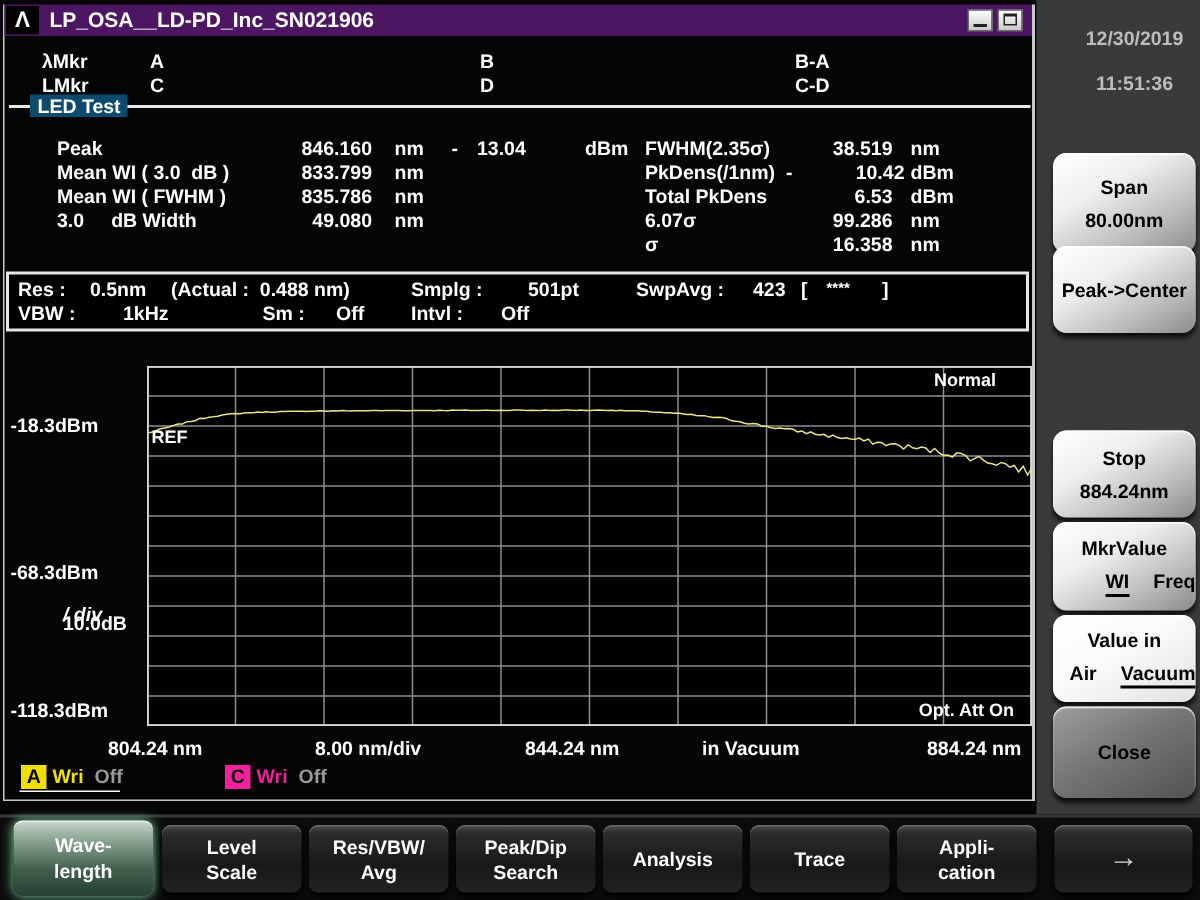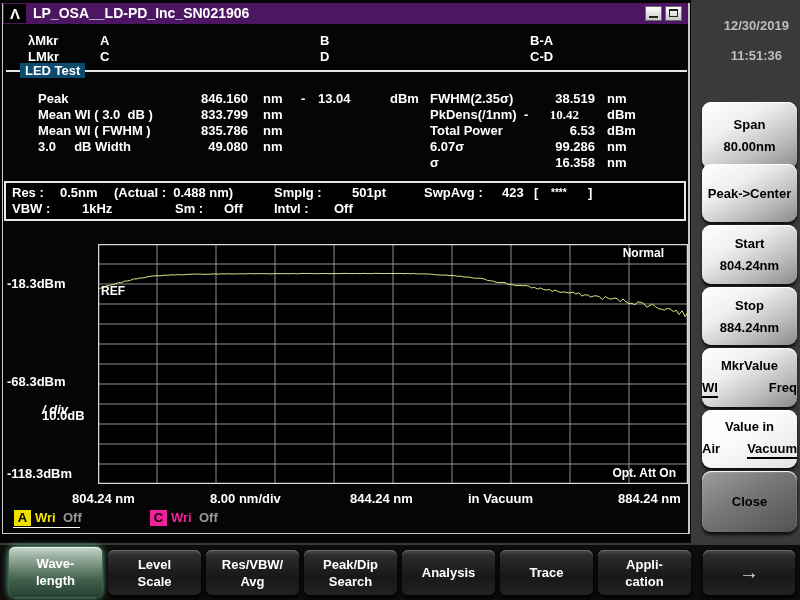--- a/index.html
+++ b/index.html
@@ -37,21 +37,21 @@
   
   .sidepanel{position:absolute;left:691px;top:0;width:109px;height:543px;background:#3a3a3a;}
   .clock{position:absolute;left:0;top:3px;width:109px;text-align:center;color:#bdbdbd;
          font-weight:bold;font-size:13px;line-height:15px;white-space:pre;}
   .skey{position:absolute;left:11px;width:95px;border-radius:9px;color:#000;font-weight:bold;font-size:13px;
         text-align:center;display:flex;flex-direction:column;justify-content:center;gap:7px;
         background:linear-gradient(150deg,#ffffff 0%,#efefef 35%,#bdbdbd 70%,#8a8a8a 100%);
         box-shadow:0 3px 3px rgba(0,0,0,.75), inset 0 1px 1px #fff;}
   .skey.light{background:linear-gradient(150deg,#ffffff 0%,#fafafa 45%,#e2e2e2 100%);}
   .skey.dark{background:linear-gradient(150deg,#9e9e9e 0%,#767676 45%,#525252 100%);}
-  .skey .opts{display:flex;justify-content:space-between;gap:16px;}
+  .skey .opts{display:flex;justify-content:flex-end;gap:16px;}
   .skey .sel{border-bottom:2px solid #000;padding-bottom:1px;}
   
   .bottombar{position:absolute;left:0;top:543px;width:800px;height:57px;background:#0c0c0c;border-top:2px solid #383838;box-sizing:border-box;}
   .tab{position:absolute;top:5px;width:93px;height:45px;border-radius:6px;color:#fff;font-weight:bold;font-size:13px;
        display:flex;flex-direction:column;justify-content:center;align-items:center;line-height:17px;
        background:linear-gradient(180deg,#4e4e4e 0%,#2c2c2c 12%,#181818 60%,#222 100%);
        box-shadow:0 3px 4px #000, inset 0 1px 0 #6a6a6a;}
   .tab.selected{top:2px;height:50px;
        background:linear-gradient(180deg,#ccd8ce 0%,#9cb2a3 18%,#43604e 65%,#254031 100%);
        box-shadow:0 0 7px #7cd8a6, inset 0 1px 0 #e8f4ec;}
@@ -107,24 +107,24 @@
   <span class="t" style="left:38px;top:139px;">3.0     dB Width</span>
   <span class="t r" style="left:180px;top:139px;width:68px;">49.080</span>
   <span class="t" style="left:263px;top:139px;">nm</span>
 
   <span class="t" style="left:430px;top:91px;">FWHM(2.35σ)</span>
   <span class="t r" style="left:530px;top:91px;width:65px;">38.519</span>
   <span class="t" style="left:607px;top:91px;">nm</span>
 
   <span class="t" style="left:430px;top:107px;">PkDens(/1nm)</span>
   <span class="t" style="left:524px;top:107px;">-</span>
-  <span class="t r" style="left:514px;top:107px;width:65px;font-family:Liberation Serif, serif;">10.42</span>
+  <span class="t r" style="left:538px;top:107px;width:65px;">10.42</span>
   <span class="t" style="left:607px;top:107px;">dBm</span>
 
-  <span class="t" style="left:430px;top:123px;">Total Power</span>
+  <span class="t" style="left:430px;top:123px;">Total PkDens</span>
   <span class="t r" style="left:530px;top:123px;width:65px;">6.53</span>
   <span class="t" style="left:607px;top:123px;">dBm</span>
 
   <span class="t" style="left:430px;top:139px;">6.07σ</span>
   <span class="t r" style="left:530px;top:139px;width:65px;">99.286</span>
   <span class="t" style="left:607px;top:139px;">nm</span>
 
   <span class="t" style="left:430px;top:155px;">σ</span>
   <span class="t r" style="left:530px;top:155px;width:65px;">16.358</span>
   <span class="t" style="left:607px;top:155px;">nm</span>
@@ -203,24 +203,20 @@
       <span>11:51:36</span>
     </div>
 
     <div class="skey" style="top:102px;height:67px;">
       <span>Span</span>
       <span>80.00nm</span>
     </div>
     <div class="skey" style="top:164px;height:58px;">
       <span>Peak-&gt;Center</span>
     </div>
-    <div class="skey" style="top:225px;height:59px;">
-      <span>Start</span>
-      <span>804.24nm</span>
-    </div>
     <div class="skey" style="top:287px;height:58px;">
       <span>Stop</span>
       <span>884.24nm</span>
     </div>
     <div class="skey" style="top:348px;height:59px;">
       <span>MkrValue</span>
       <span class="opts">
         <span class="sel">WI</span>
         <span>Freq</span>
       </span>

